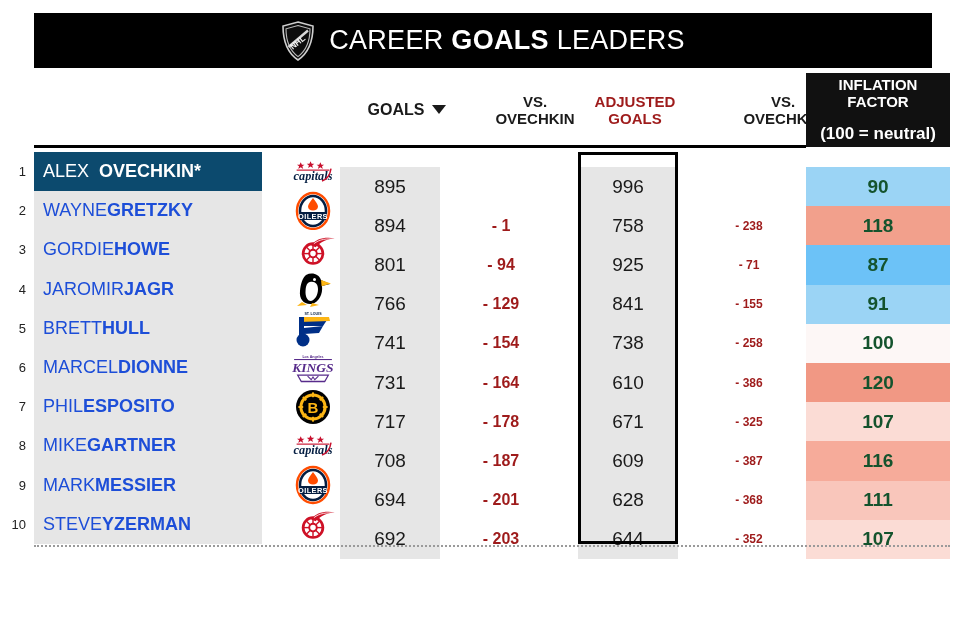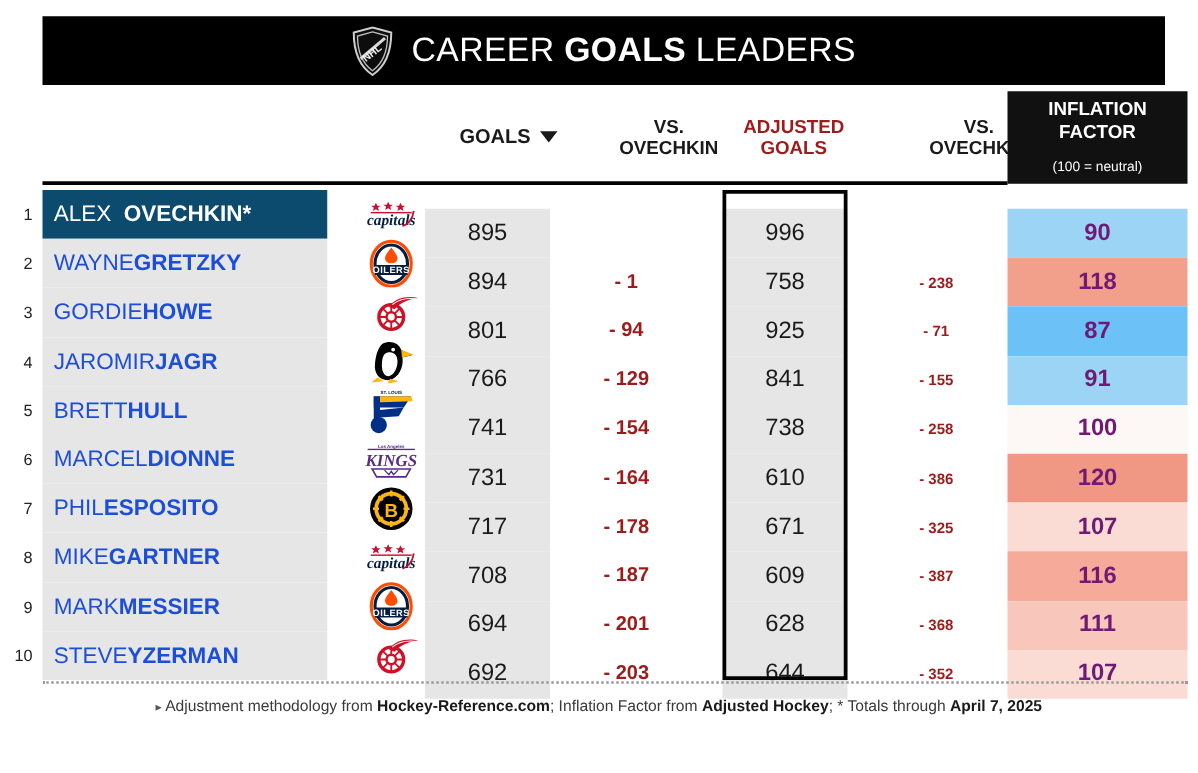--- a/index.html
+++ b/index.html
@@ -39,21 +39,21 @@
     display: flex; flex-direction: column;
     align-items: center; justify-content: center;
     text-align: center; line-height: 1.15;
     font-weight: 700; font-size: 15px; color: #1a1a1a;
   }
   .hcell.goals      { left: 306px; width: 134px; justify-content: center; }
   .hcell.vs1        { left: 440px; width: 122px; }
   .hcell.adj        { left: 536px; width: 130px; color: #9e1b1b; }
   .hcell.vs2        { left: 692px; width: 114px; }
   .hcell.infl       { left: 772px; width: 144px; background: #111111; color: #ffffff; }
-  .hcell.infl .sub  { font-size: 11px; font-weight: 400; margin-top: 14px; }
+  .hcell.infl .sub  { font-size: 17px; font-weight: 700; margin-top: 14px; }
   .goals-label { display: flex; align-items: center; gap: 8px; font-size: 16px; }
   .caret { width: 0; height: 0; border-left: 7px solid transparent;
            border-right: 7px solid transparent; border-top: 9px solid #1a1a1a; }
 
   .rule-under-head {
     position: absolute; left: 34px; top: 145px; width: 772px; height: 3px;
     background: #000; 
   }
 
   
@@ -87,21 +87,21 @@
     position: absolute; top: 15px; height: 100%;
     display: flex; align-items: center; justify-content: center;
     font-size: 19px; color: #1a1a1a;
   }
   .c-goals { left: 340px; width: 100px; background: #e6e6e6; }
   .c-vs1   { left: 440px; width: 122px; background: #ffffff;
              color: #9e1b1b; font-weight: 700; font-size: 16px; }
   .c-adj   { left: 578px; width: 100px; background: #e6e6e6; }
   .c-vs2   { left: 692px; width: 114px; background: #ffffff;
              color: #9e1b1b; font-weight: 700; font-size: 12px; }
-  .c-infl  { left: 806px; width: 144px; font-weight: 700; font-size: 19px; color: #701a75; }
+  .c-infl  { left: 806px; width: 144px; font-weight: 700; font-size: 19px; color: #14532d; }
 
   
   .adjbox {
     position: absolute; left: 578px; top: 152px;
     width: 100px; height: 392px;
     border: 3px solid #000000;
     pointer-events: none;
   }
 
   .dotline {
@@ -404,17 +404,14 @@
     <div class="cell c-goals">692</div>
     <div class="cell c-vs1">- 203</div>
     <div class="cell c-adj">644</div>
     <div class="cell c-vs2">- 352</div>
     <div class="cell c-infl" style="background:#fbdcd5">107</div>
   </div>
     </div>
   <div class="adjbox"></div>
   <div class="dotline"></div>
 
-  <div class="footnote">
-    <span class="tri">▸</span><span> Adjustment methodology from </span><b>Hockey-Reference.com</b><span>; Inflation Factor from </span><b>Adjusted Hockey</b><span>; * Totals through </span><b>April 7, 2025</b>
-  </div>
 
 </div>
 
 </body></html>

